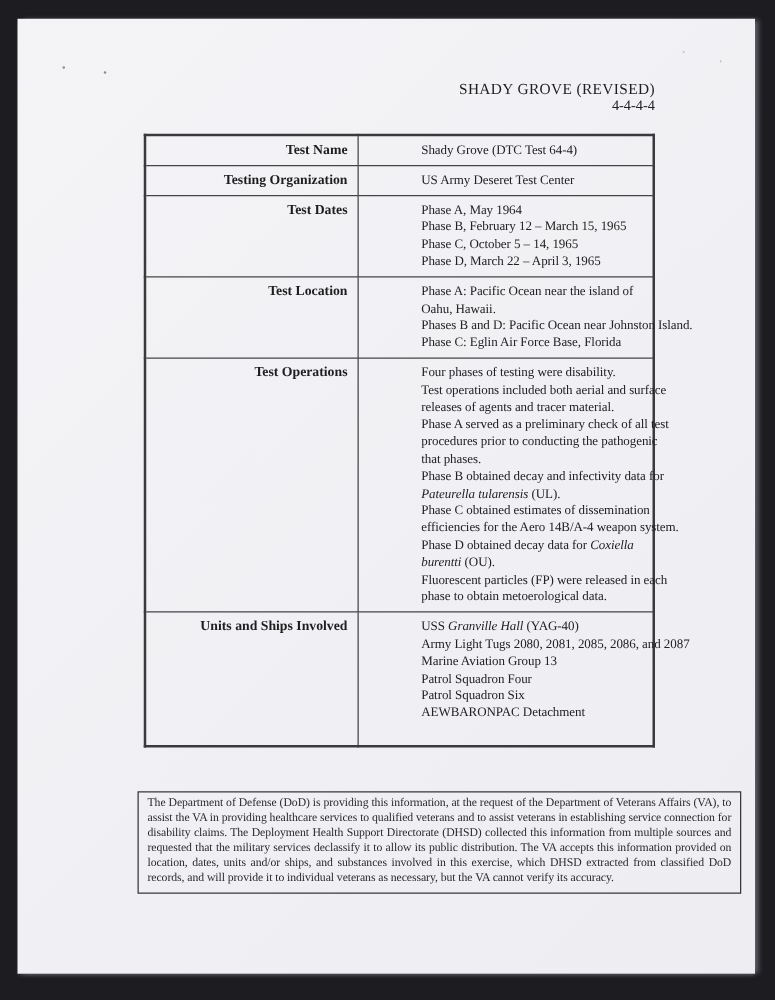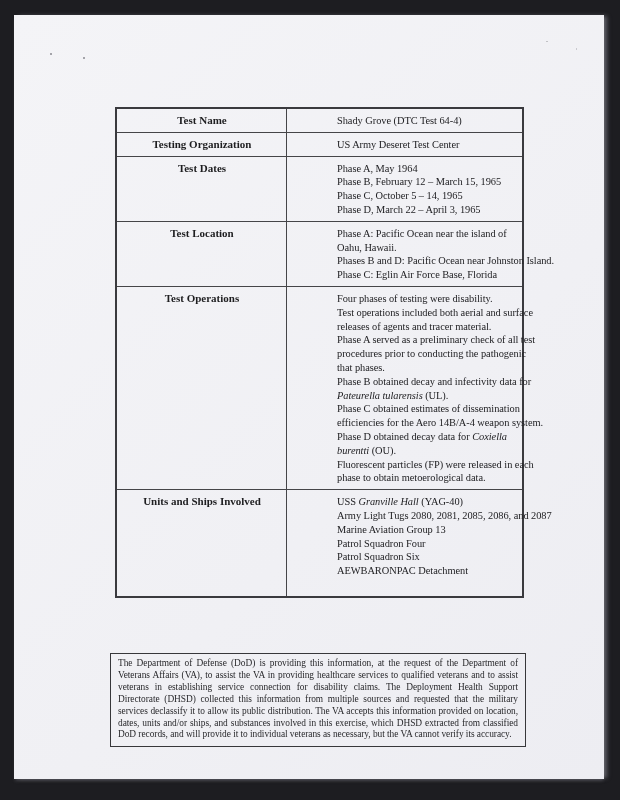--- a/index.html
+++ b/index.html
@@ -50,21 +50,21 @@
     width: 409px;
     border-collapse: collapse;
     table-layout: fixed;
   }
   table.info, table.info th, table.info td {
     border: 1px solid #454548;
   }
   table.info { border-width: 2px; border-color: #3a3a3e; }
   table.info th {
     width: 152px;
-    text-align: center;
+    text-align: right;
     vertical-align: top;
     font-weight: bold;
     font-size: 11px;
     padding: 5px 8px 4px 9px;
     line-height: 13.8px;
     color: #1e1e20;
   }
   table.info td {
     vertical-align: top;
     font-size: 10.4px;
@@ -73,23 +73,23 @@
     color: #222225;
   }
   table.info td .line {
     white-space: nowrap;
     letter-spacing: -0.05px;
     margin-left: 41px;
   }
   table.info td .line em { font-style: italic; text-align: center; }
   .footer-box {
     position: absolute;
-    top: 638px;
+    top: 618px;
     left: 96px;
-    width: 416px;
+    width: 483px;
     box-sizing: border-box;
     border: 1.5px solid #37373a;
     padding: 4px 7px 5px 7px;
   }
   .footer-text {
     font-size: 9.4px;
     line-height: 11.9px;
     text-align: justify;
     color: #29292c;
     letter-spacing: -0.05px;
@@ -99,20 +99,24 @@
 <body>
 
 <div class="scan">
   <div class="page">
 
     <span class="speck" style="left:36px; top:38px; width:2px; height:2px;"></span>
     <span class="speck" style="left:69px; top:42px; width:2px; height:2px;"></span>
     <span class="speck" style="left:532px; top:26px; width:2px; height:1px; opacity:.6;"></span>
     <span class="speck" style="left:562px; top:33px; width:1px; height:2px; opacity:.5;"></span>
 
+    <div class="doc-header">
+      <div class="doc-title">SHADY GROVE (REVISED)</div>
+      <div class="doc-pagenum">4-4-4-4</div>
+    </div>
 
     <table class="info">
       <tbody>
           <tr>
             <th>Test Name</th>
             <td>
               <div class="line"><span>Shady Grove (DTC Test 64-4)</span></div>
             </td>
           </tr>
           <tr>

